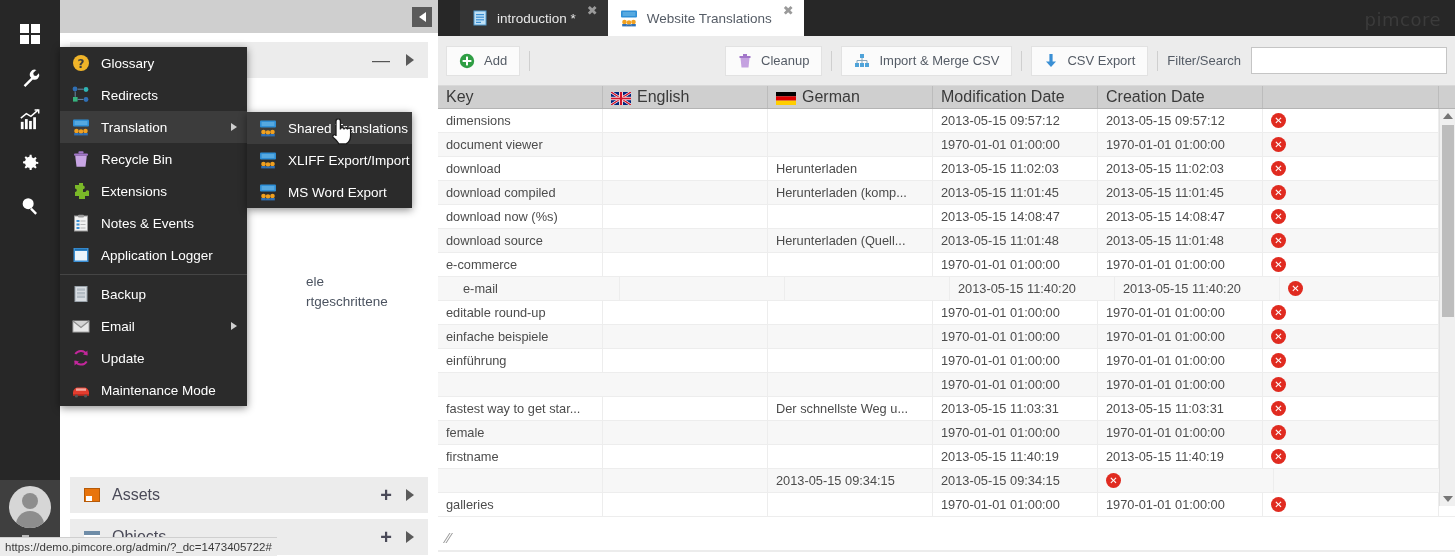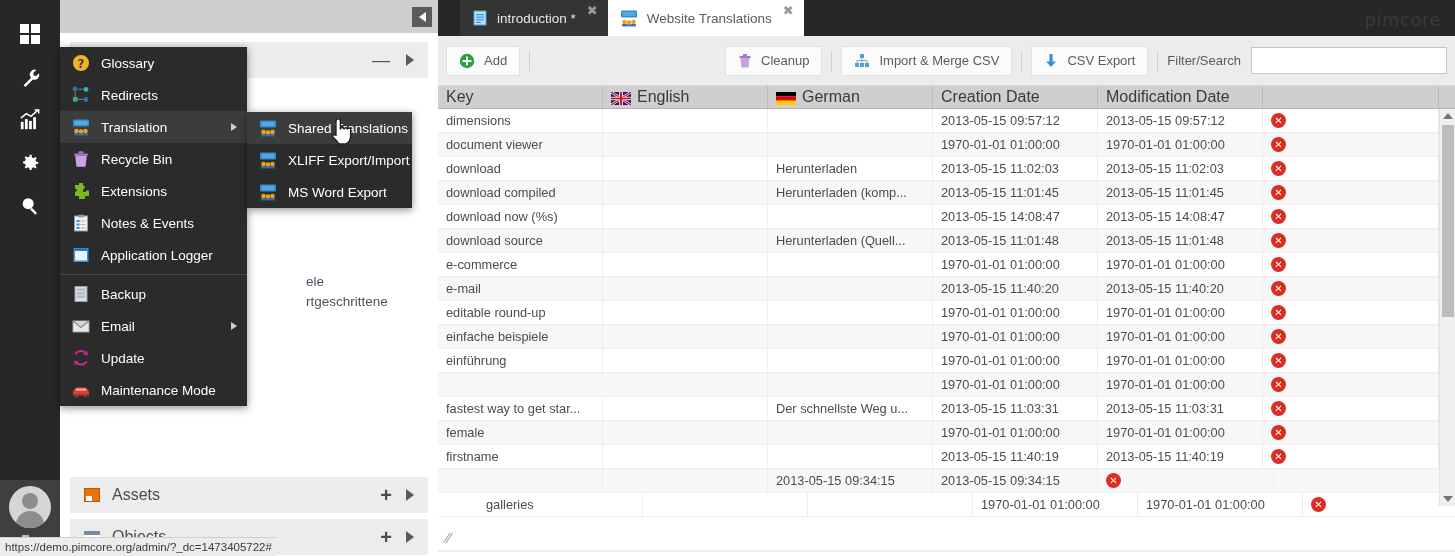--- a/index.html
+++ b/index.html
@@ -597,24 +597,24 @@
           </div>
           <div class="gh" style="width: 165px; flex: 0 0 165px;">
             <span class="flag"><svg width="20" height="13" viewBox="0 0 20 13">
                 <rect width="20" height="4.33" fill="#000"></rect>
                 <rect y="4.33" width="20" height="4.33" fill="#d00"></rect>
                 <rect y="8.66" width="20" height="4.34" fill="#ffce00"></rect>
               </svg></span>
             <span>German</span>
           </div>
           <div class="gh" style="width: 165px; flex: 0 0 165px;">
+            <span>Modification Date</span>
+          </div>
+          <div class="gh" style="width: 165px; flex: 0 0 165px;">
             <span>Creation Date</span>
-          </div>
-          <div class="gh" style="width: 165px; flex: 0 0 165px;">
-            <span>Modification Date</span>
           </div>
           <div class="gh" style="width: 176px; flex: 0 0 176px;">
             <span></span>
           </div>
         </div>
       <div class="grid-body" id="grid-body">
           <div class="row odd">
             <div class="cell" style="width: 165px; flex: 0 0 165px;">dimensions</div>
             <div class="cell" style="width: 165px; flex: 0 0 165px;"></div>
             <div class="cell" style="width: 165px; flex: 0 0 165px;"></div>
@@ -678,21 +678,21 @@
             <div class="cell" style="width: 165px; flex: 0 0 165px;">e-commerce</div>
             <div class="cell" style="width: 165px; flex: 0 0 165px;"></div>
             <div class="cell" style="width: 165px; flex: 0 0 165px;"></div>
             <div class="cell" style="width: 165px; flex: 0 0 165px;">1970-01-01 01:00:00</div>
             <div class="cell" style="width: 165px; flex: 0 0 165px;">1970-01-01 01:00:00</div>
             <div class="cell act" style="width: 176px; flex: 0 0 176px;">
               <span class="del-ico">✕</span>
             </div>
           </div>
           <div class="row even">
-            <div class="cell" style="width: 165px; flex: 0 0 165px;">e-mail</div>
+            <div class="cell" style="width: 165px; flex: 0 0 165px; margin-left: 17px;">e-mail</div>
             <div class="cell" style="width: 165px; flex: 0 0 165px;"></div>
             <div class="cell" style="width: 165px; flex: 0 0 165px;"></div>
             <div class="cell" style="width: 165px; flex: 0 0 165px;">2013-05-15 11:40:20</div>
             <div class="cell" style="width: 165px; flex: 0 0 165px;">2013-05-15 11:40:20</div>
             <div class="cell act" style="width: 176px; flex: 0 0 176px;">
               <span class="del-ico">✕</span>
             </div>
           </div>
           <div class="row odd">
             <div class="cell" style="width: 165px; flex: 0 0 165px;">editable round-up</div>
@@ -767,21 +767,21 @@
           <div class="row even">
             <div class="cell" style="width: 165px; flex: 0 0 165px;"></div>
             <div class="cell" style="width: 165px; flex: 0 0 165px;"></div>
             <div class="cell" style="width: 165px; flex: 0 0 165px;">2013-05-15 09:34:15</div>
             <div class="cell" style="width: 165px; flex: 0 0 165px;">2013-05-15 09:34:15</div>
             <div class="cell act" style="width: 176px; flex: 0 0 176px;">
               <span class="del-ico">✕</span>
             </div>
           </div>
           <div class="row odd">
-            <div class="cell" style="width: 165px; flex: 0 0 165px; margin-left: 40px;">galleries</div>
+            <div class="cell" style="width: 165px; flex: 0 0 165px;">galleries</div>
             <div class="cell" style="width: 165px; flex: 0 0 165px;"></div>
             <div class="cell" style="width: 165px; flex: 0 0 165px;"></div>
             <div class="cell" style="width: 165px; flex: 0 0 165px;">1970-01-01 01:00:00</div>
             <div class="cell" style="width: 165px; flex: 0 0 165px;">1970-01-01 01:00:00</div>
             <div class="cell act" style="width: 176px; flex: 0 0 176px;">
               <span class="del-ico">✕</span>
             </div>
           </div>
         </div>
 

